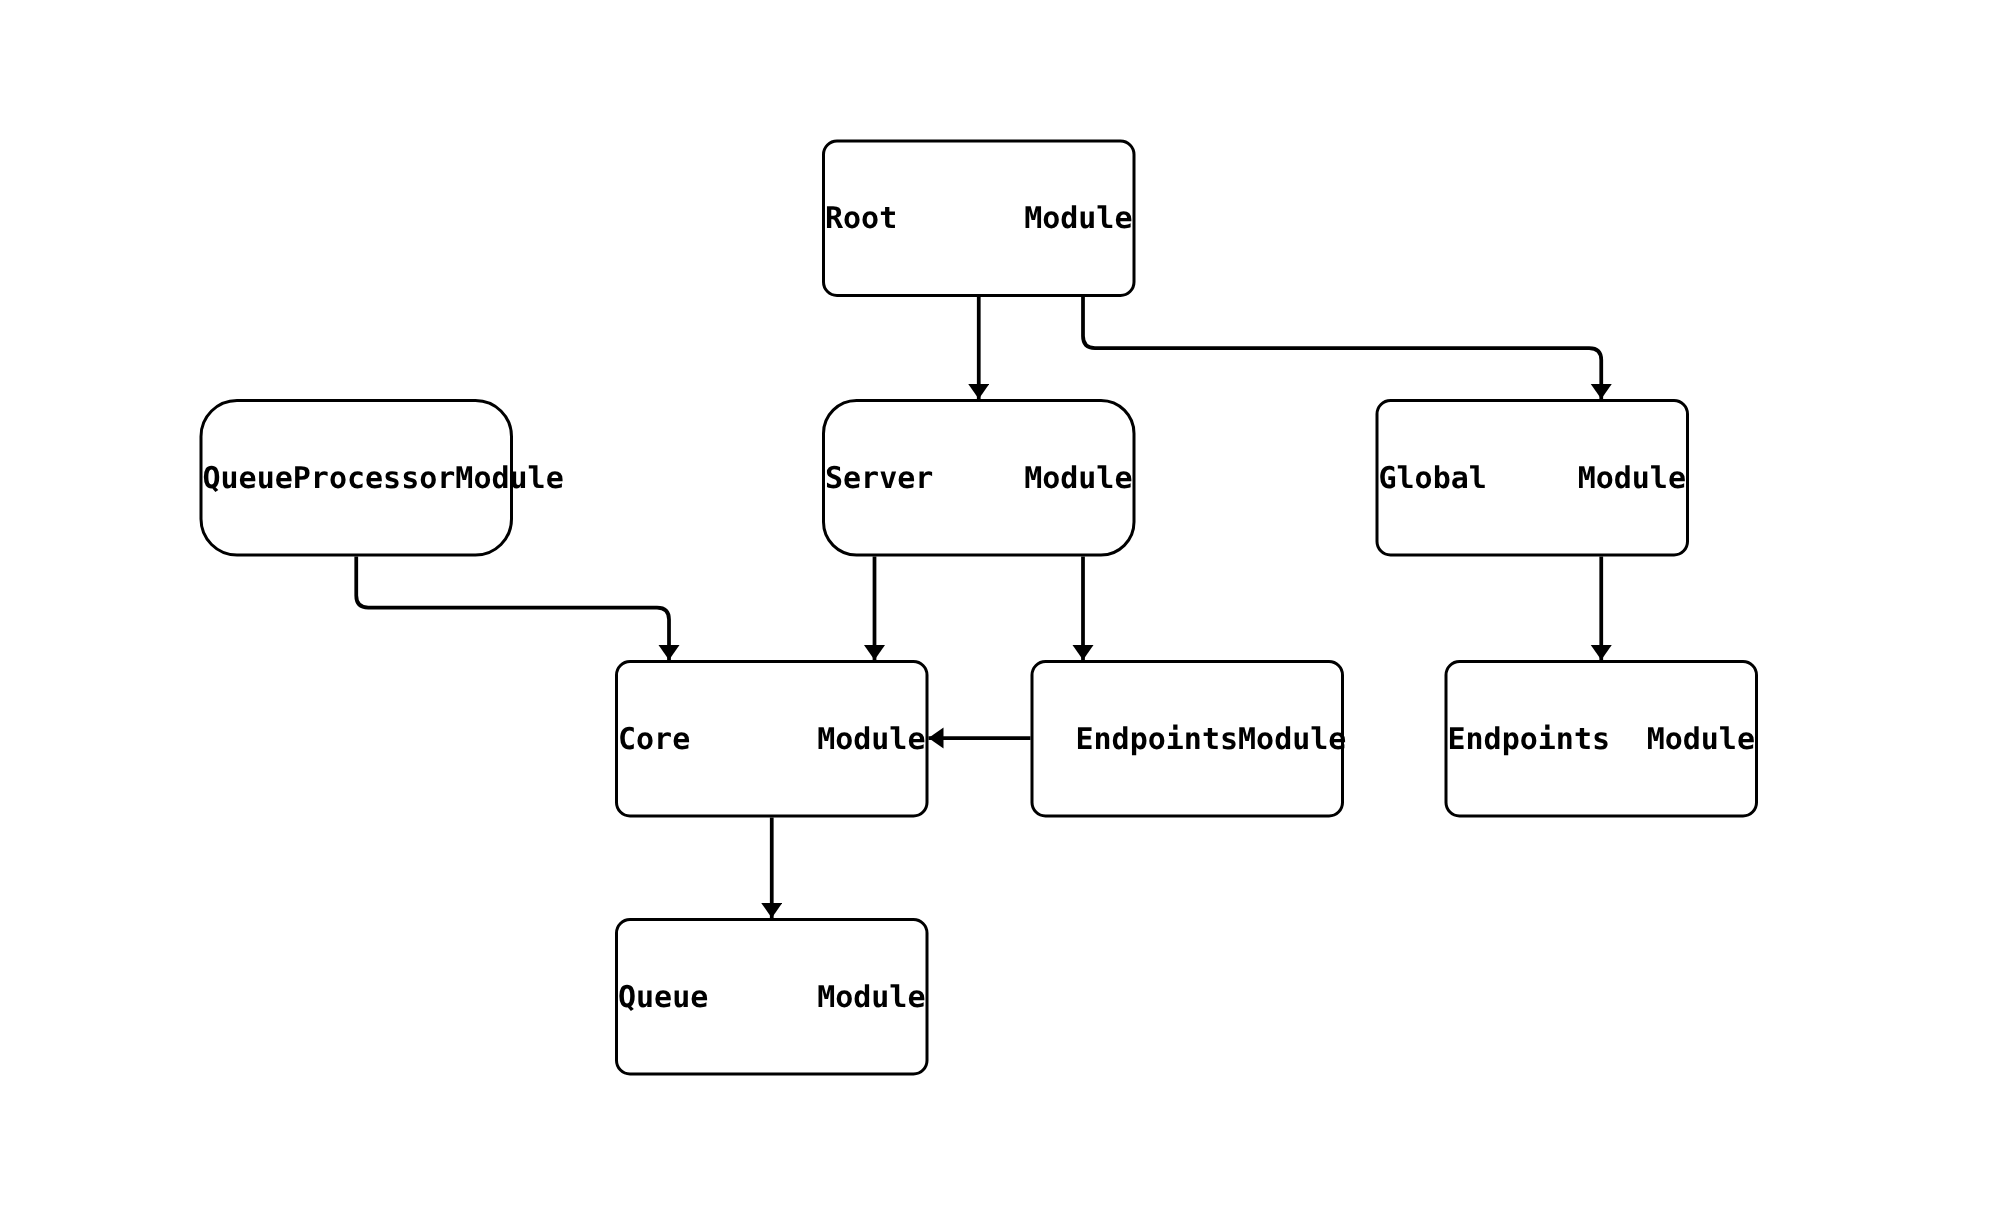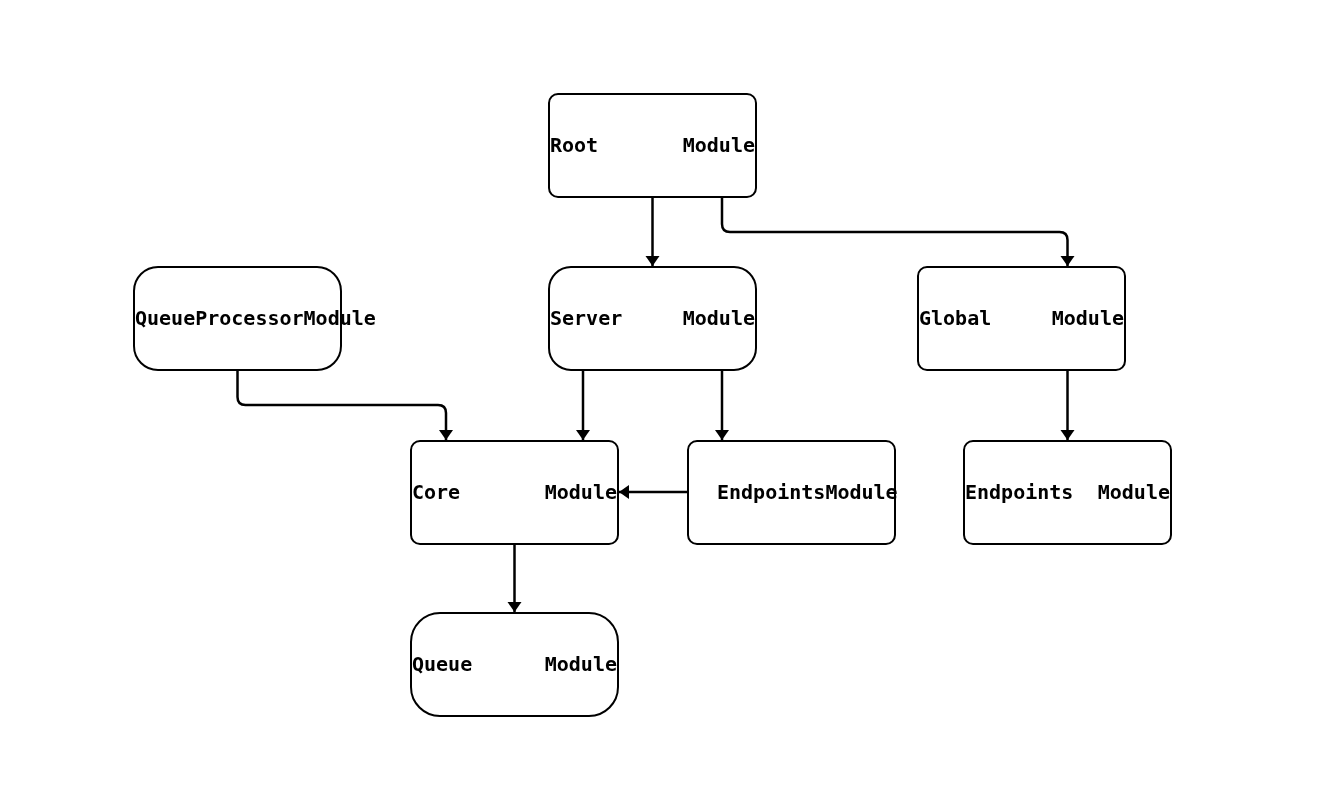--- a/index.html
+++ b/index.html
@@ -49,21 +49,21 @@
     display: block;
     white-space: nowrap;
   }
   .node-root           { left: 548px; top: 93px;  }
   .node-server         { left: 548px; top: 266px; border-radius: 23px; }
   .node-queueprocessor { left: 133px; top: 266px; border-radius: 25px; }
   .node-global         { left: 917px; top: 266px; }
   .node-core           { left: 410px; top: 440px; gap: 45px; }
   .node-endpoints      { left: 687px; top: 440px; padding-left: 28px; }
   .node-repository     { left: 963px; top: 440px; }
-  .node-queue          { left: 410px; top: 612px; border-radius: 30px; }
+  .node-queue          { left: 410px; top: 612px; }
 </style>
 </head>
 <body>
 
 <div id="canvas">
 
   <svg id="edge-layer" viewBox="0 0 1337 809" xmlns="http://www.w3.org/2000/svg">
     <defs>
       <marker id="arrowhead" markerUnits="userSpaceOnUse" markerWidth="16" markerHeight="16" refX="10" refY="7" orient="auto">
         <path d="M0,0 L10,7 L0,14 Z" fill="#000000"></path>

